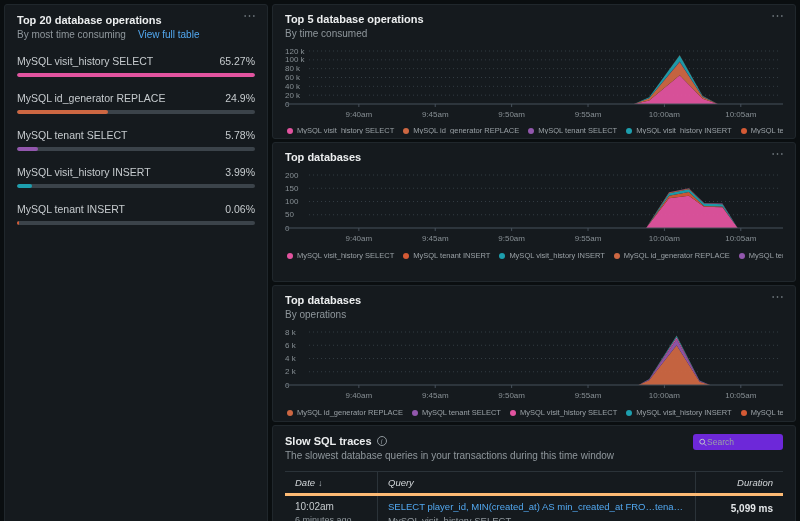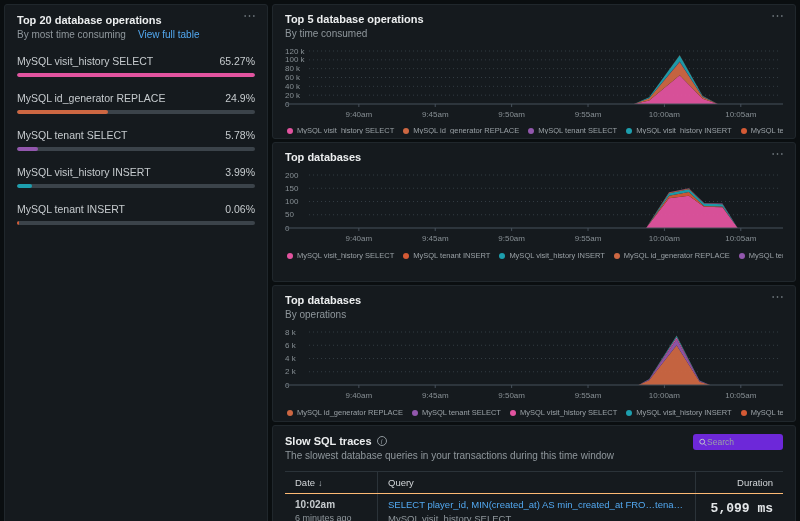--- a/index.html
+++ b/index.html
@@ -68,35 +68,35 @@
     width:90px; height:16px; background:#6d28d9; border-radius:3px;
     display:flex; align-items:center; padding:0 6px;
   }
   .search-box input {
     background:transparent; border:none; outline:none; width:100%;
     font-size:8.5px; color:#d7dadc; font-family:"Liberation Sans", sans-serif;
   }
   .search-box input::placeholder { color:#99a1a7; }
   .sql-table { margin-top:10px; width:100%; }
   .t-grid { display:grid; grid-template-columns:92px 1fr 88px; }
-  .t-head { border-top:1px solid #2b3339; border-bottom:1px solid #fdba74; }
+  .t-head { border-top:1px solid #2b3339; border-bottom:3px solid #fdba74;font-style:italic; }
   .t-cell { padding:5px 10px; font-size:9.5px; min-width:0; }
   .t-cell.c2, .t-cell.c3 { border-left:1px solid #2b3339; }
   .t-head .t-cell { color:#d2d6d9; }
   .t-cell.c3 { text-align:right; }
   .sort-arrow { font-size:9px; color:#aeb5ba; margin-left:3px; }
-  .row-time { font-size:10px; color:#c6cbce;font-weight:bold; }
+  .row-time { font-size:10px; color:#c6cbce; }
   .row-rel { font-size:9px; color:#8f979c; margin-top:3px; }
   .row-query {
     font-size:9.5px; color:#52a8f0; white-space:nowrap; overflow:hidden;
     text-overflow:ellipsis; cursor:pointer;
   }
   .row-op { font-size:9.5px; color:#8f979c; margin-top:3px; }
   .row-dur {
-    font-family:Liberation Mono, monospace; font-size:13px; font-weight:bold;
+    font-family:Liberation Sans, sans-serif; font-size:10px; font-weight:bold;
     color:#e4e7e9; padding-top:2px;
   }
   .axis-label { font-size:8px; fill:#878f94; }
 </style>
 </head>
 <body>
 
 <div class="layout">
 
   <div class="panel left-panel">

